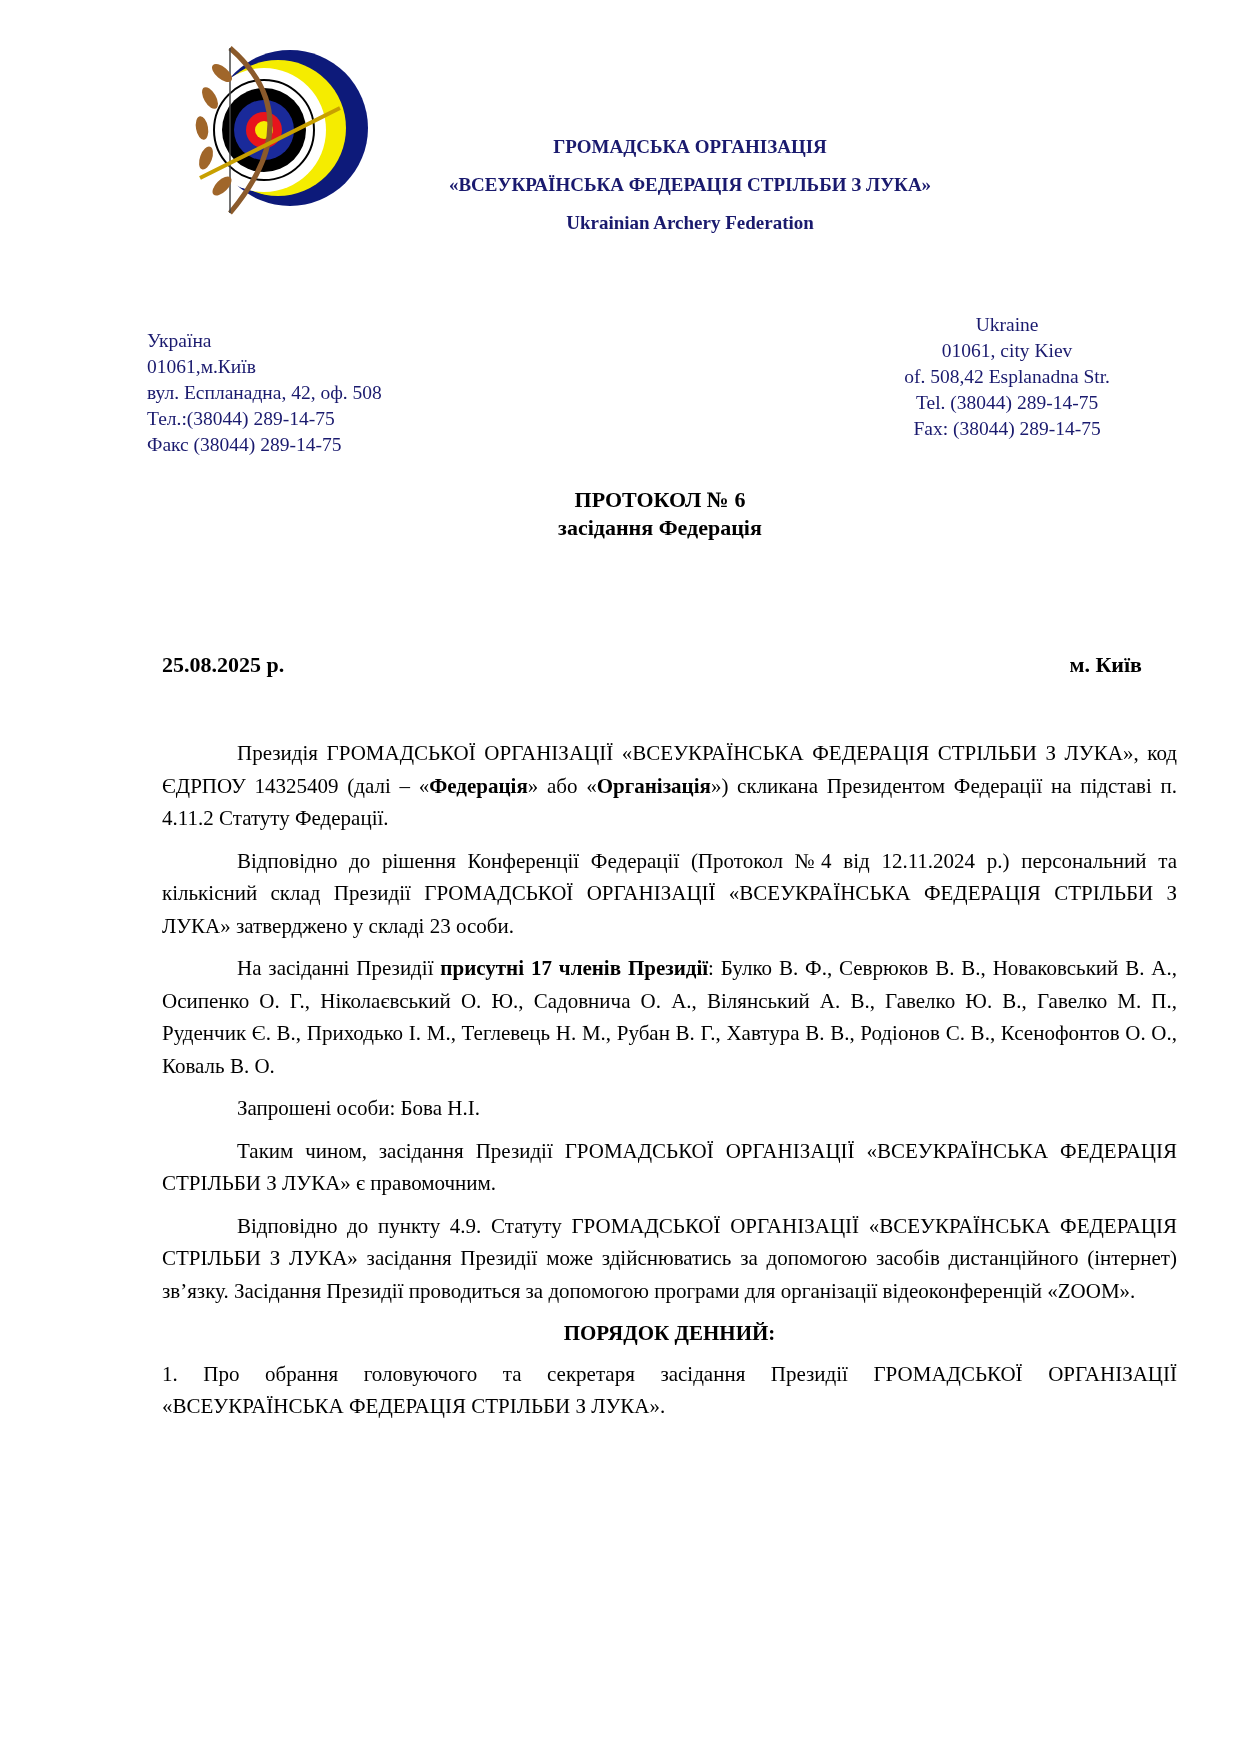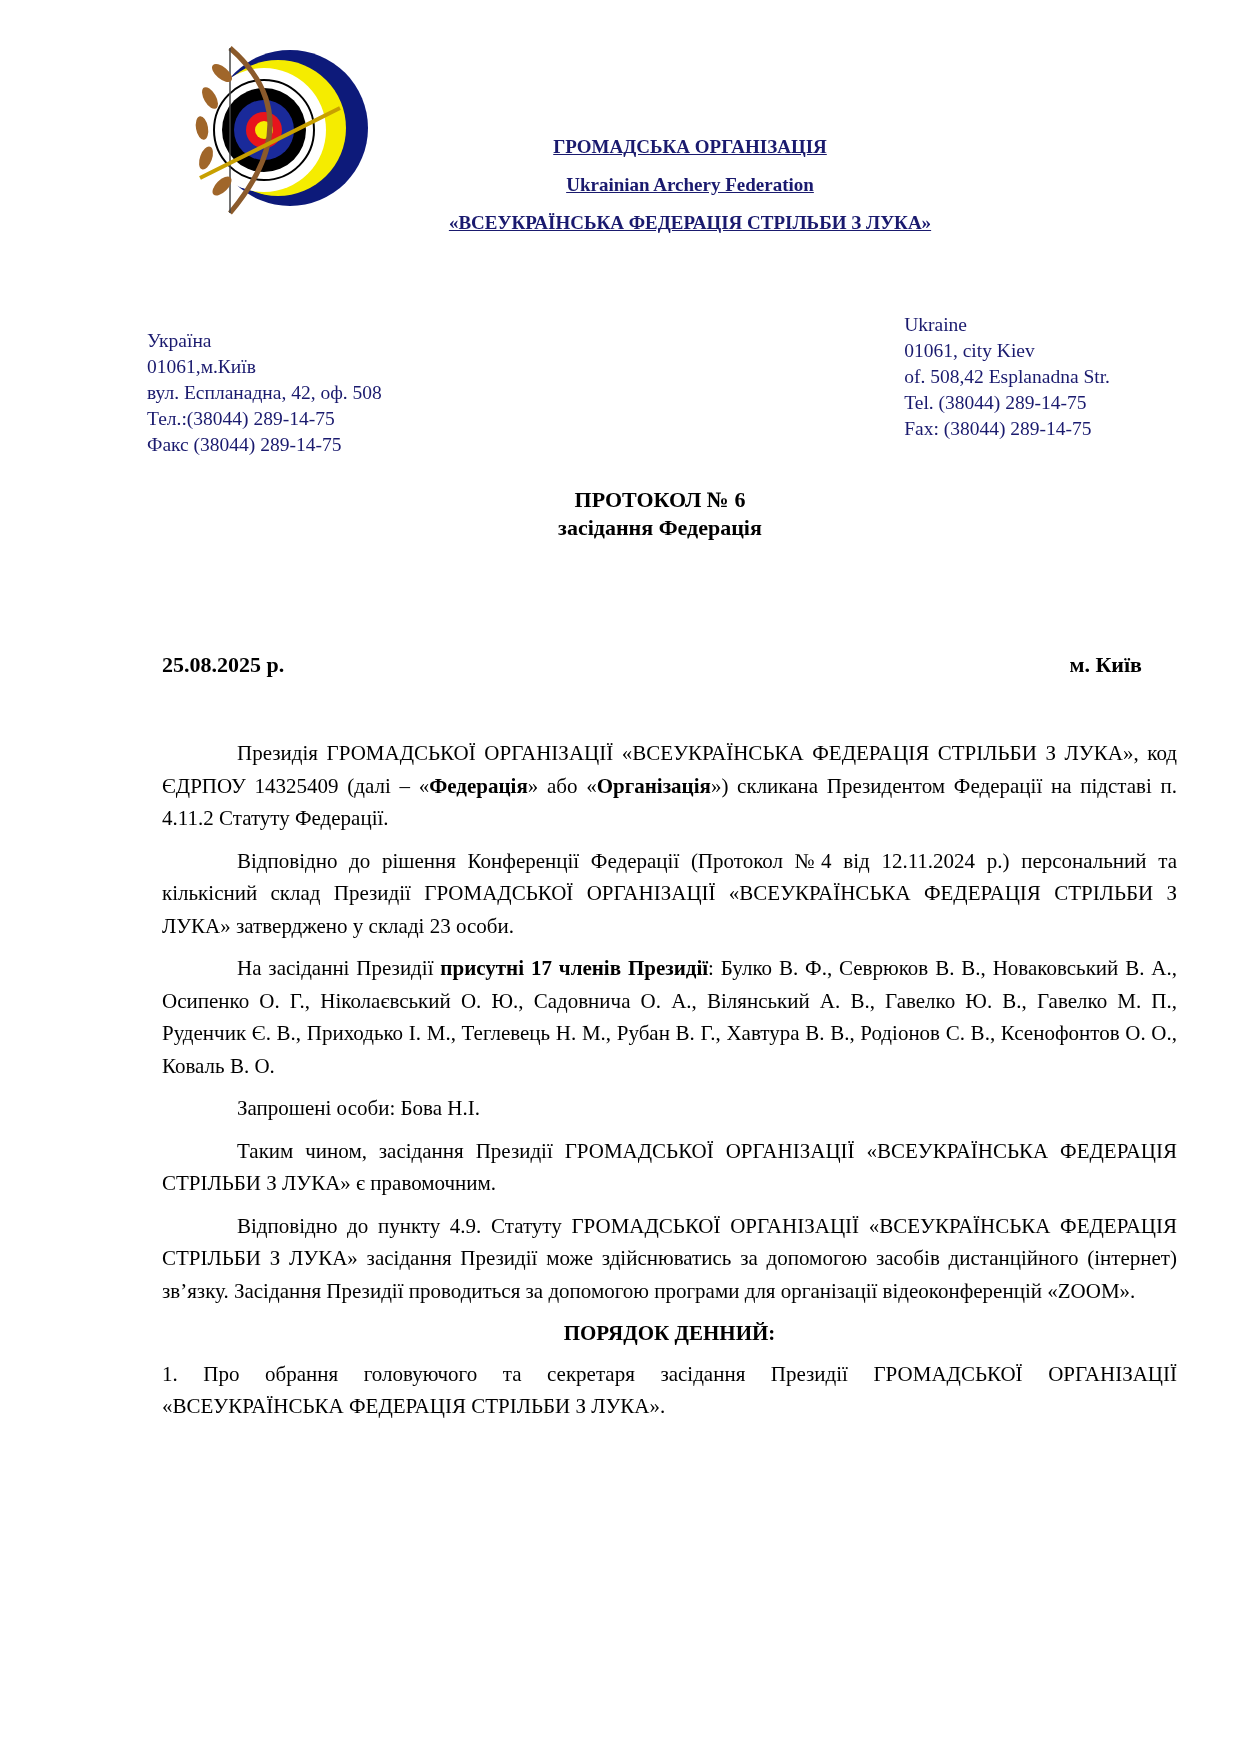--- a/index.html
+++ b/index.html
@@ -1,23 +1,23 @@
 <!DOCTYPE html>
 <html><head>
 <meta charset="utf-8">
 <style>
   html, body { margin:0; padding:0; background:#ffffff; }
   body { width:1242px; height:1755px; position:relative; overflow:hidden;
          font-family:"Liberation Serif", serif; color:#000; }
   .logo { position:absolute; left:190px; top:38px; width:180px; height:180px; }
   .org-header { position:absolute; left:380px; top:128px; width:620px; text-align:center;
-         color:#1a1a6e; font-weight:bold; font-size:19px;text-decoration:underline; }
+         color:#1a1a6e; font-weight:bold; font-size:19px; }
   .org-header div { height:38px; line-height:38px; }
   .addr-left { position:absolute; left:147px; top:328px; color:#1a1a6e; font-size:19.5px; line-height:26px; }
-  .addr-right { position:absolute; right:132px; top:312px; color:#1a1a6e; font-size:19.5px; line-height:26px; text-align:left; }
+  .addr-right { position:absolute; right:132px; top:312px; color:#1a1a6e; font-size:19.5px; line-height:26px; text-align:center; }
   .title-block { position:absolute; left:160px; top:486px; width:1000px; text-align:center; font-weight:bold; font-size:22px; line-height:28px; }
   .date-line { position:absolute; left:162px; top:652px; width:980px; font-weight:bold; font-size:22px; }
   .date-line .date { position:absolute; left:0; }
   .date-line .city { position:absolute; right:0; }
   .body-text { position:absolute; left:162px; top:737px; width:1015px; font-size:21px; line-height:32.5px; }
   .body-text p { margin:0 0 10px 0; text-align:justify; text-indent:75px; }
   .agenda-title { text-align:center !important; text-indent:0 !important; font-weight:bold; margin:6px 0 8px 0 !important; }
   .agenda-item { text-indent:0 !important; margin:0 !important; }
 </style>
 </head>
@@ -41,22 +41,22 @@
       <ellipse cx="12" cy="90" rx="6" ry="12" transform="rotate(-10 12 90)"></ellipse>
       <ellipse cx="16" cy="120" rx="6" ry="12" transform="rotate(20 16 120)"></ellipse>
       <ellipse cx="32" cy="148" rx="6" ry="12" transform="rotate(45 32 148)"></ellipse>
       <ellipse cx="32" cy="35" rx="6" ry="12" transform="rotate(-50 32 35)"></ellipse>
     </g>
   </svg>
 </div>
 
 <div class="org-header">
   <div>ГРОМАДСЬКА ОРГАНІЗАЦІЯ</div>
+  <div>«ВСЕУКРАЇНСЬКА ФЕДЕРАЦІЯ СТРІЛЬБИ З ЛУКА»</div>
   <div>Ukrainian Archery Federation</div>
-  <div>«ВСЕУКРАЇНСЬКА ФЕДЕРАЦІЯ СТРІЛЬБИ З ЛУКА»</div>
 </div>
 
 <div class="addr-left">
   <div>Україна</div>
   <div>01061,м.Київ</div>
   <div>вул. Еспланадна, 42, оф. 508</div>
   <div>Тел.:(38044) 289-14-75</div>
   <div>Факс (38044) 289-14-75</div>
 </div>
 

